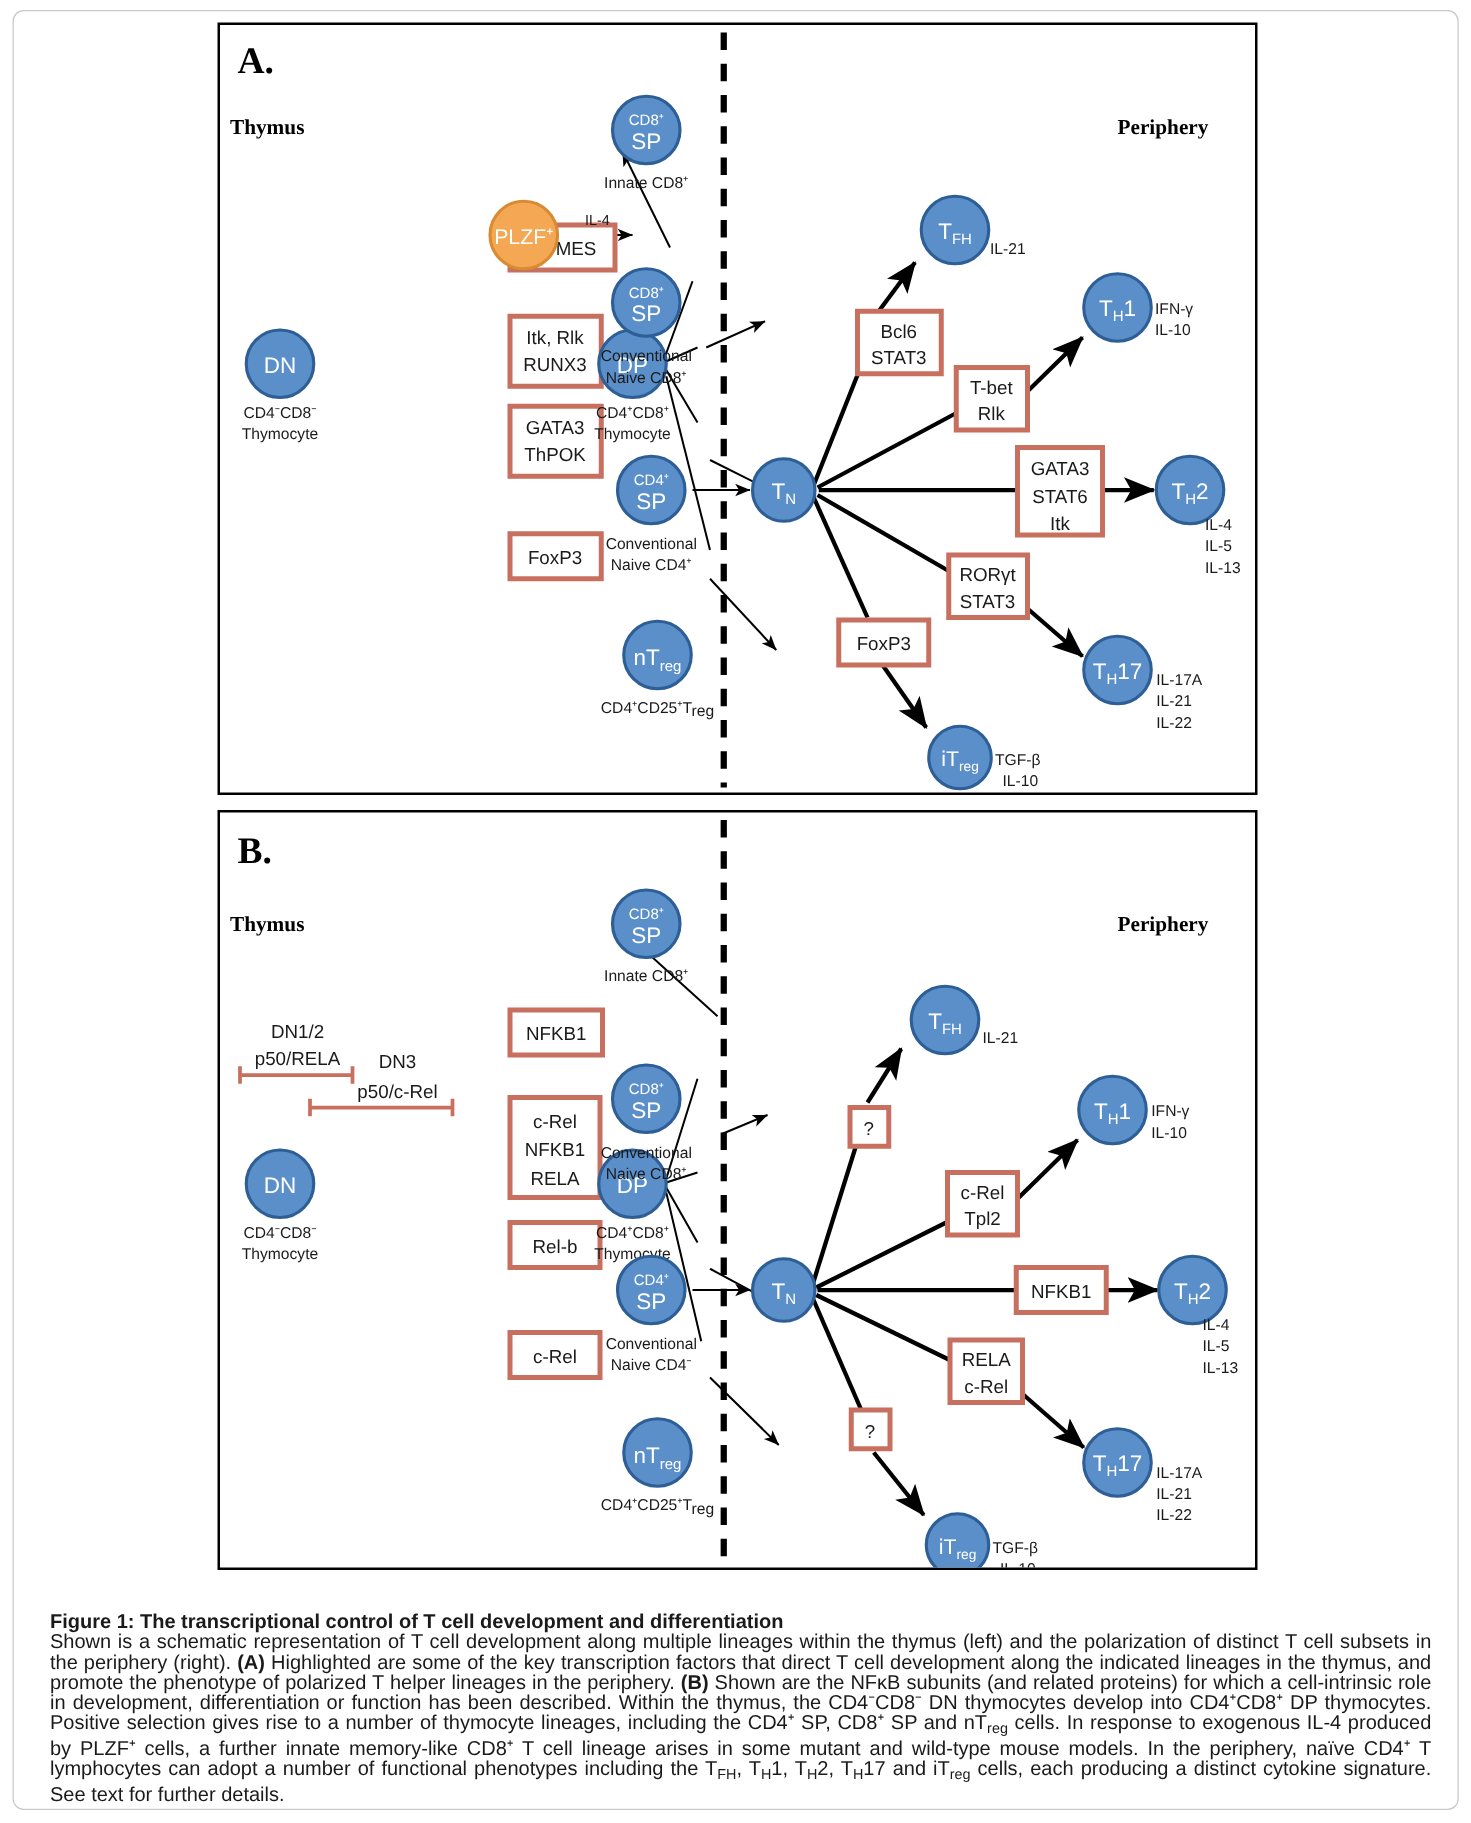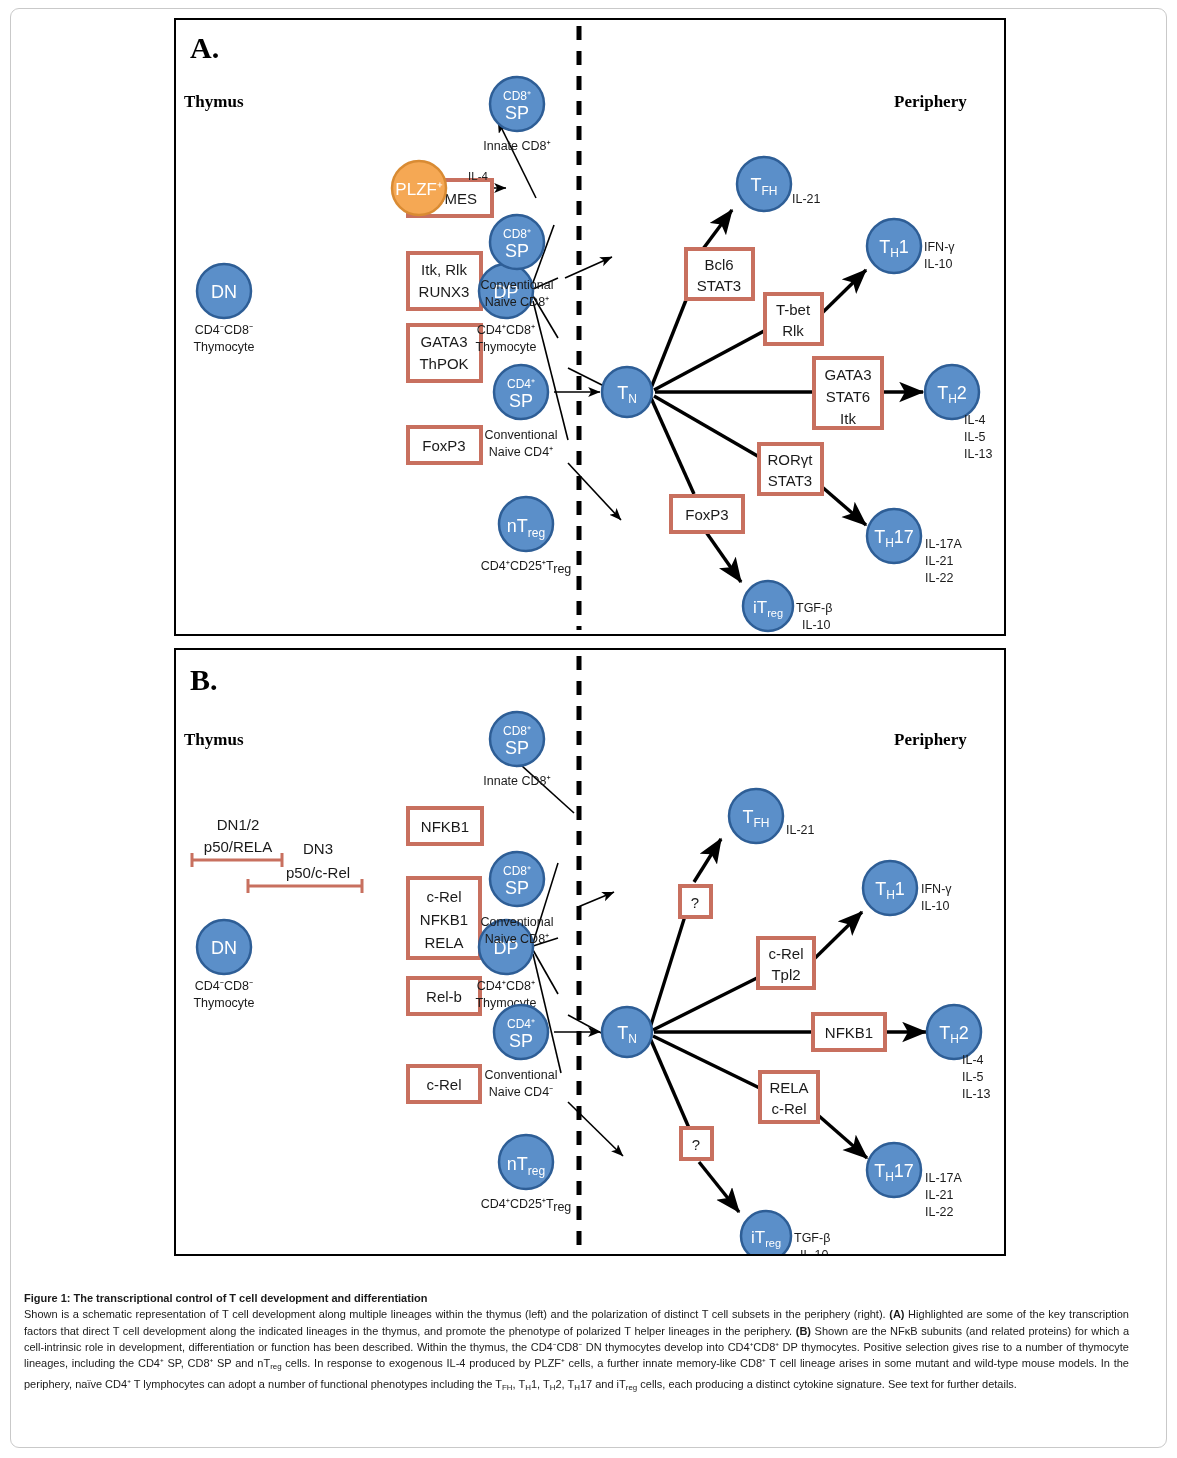--- a/index.html
+++ b/index.html
@@ -20,22 +20,22 @@
   .box-label{font-family:"Liberation Sans",sans-serif;font-size:15px;fill:#1a1a1a;}
   .stage-label{font-family:"Liberation Sans",sans-serif;font-size:15px;fill:#1a1a1a;}
   .il-label{font-family:"Liberation Sans",sans-serif;font-size:11.5px;fill:#1a1a1a;}
   .tf-rect{fill:#ffffff;stroke:#c8705f;stroke-width:4;}
   .circ{fill:#5b8fc9;stroke:#2e5e96;stroke-width:2.5;}
   .circ-orange{fill:#f5a854;stroke:#d98b33;stroke-width:2.5;}
   .edge-thin{stroke:#000;stroke-width:1.6;fill:none;}
   .edge-thick{stroke:#000;stroke-width:3.4;fill:none;}
   .divider{stroke:#000;stroke-width:5;stroke-dasharray:14 11;fill:none;}
   .bracket{stroke:#c8705f;stroke-width:3;fill:none;}
-  .caption{position:absolute;left:24px;top:1290px;width:1105px;
-    font-family:"Liberation Sans",sans-serif;font-size:11px;line-height:16.3px;
+  .caption{position:absolute;left:40px;top:1290px;width:1105px;
+    font-family:"Liberation Sans",sans-serif;font-size:16px;line-height:16.3px;
     color:#1a1a1a;text-align:justify;}
   .caption b{font-weight:bold;}
   .caption .title{font-weight:bold;display:block;}
   sub{font-size:0.72em;vertical-align:-0.28em;}
 </style>
 </head>
 <body>
 
 <div id="page">
   <div class="outer-frame"></div>

